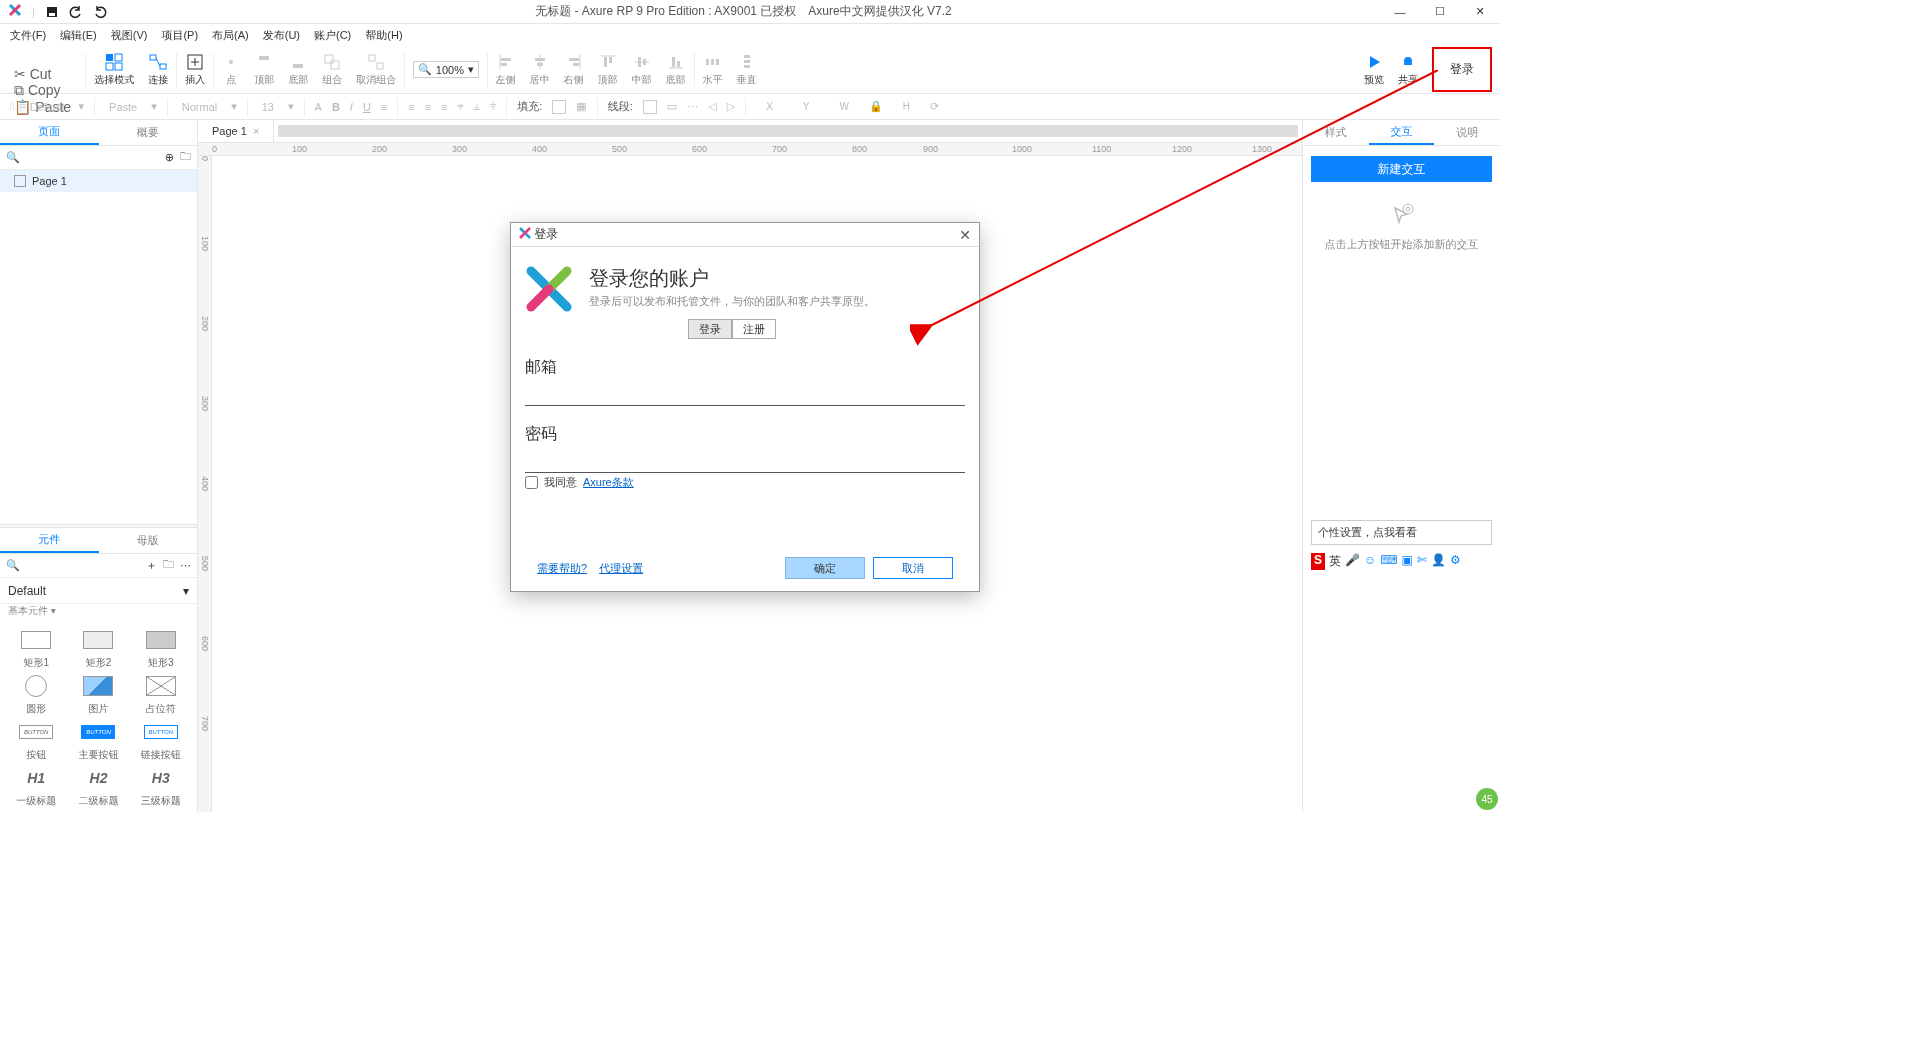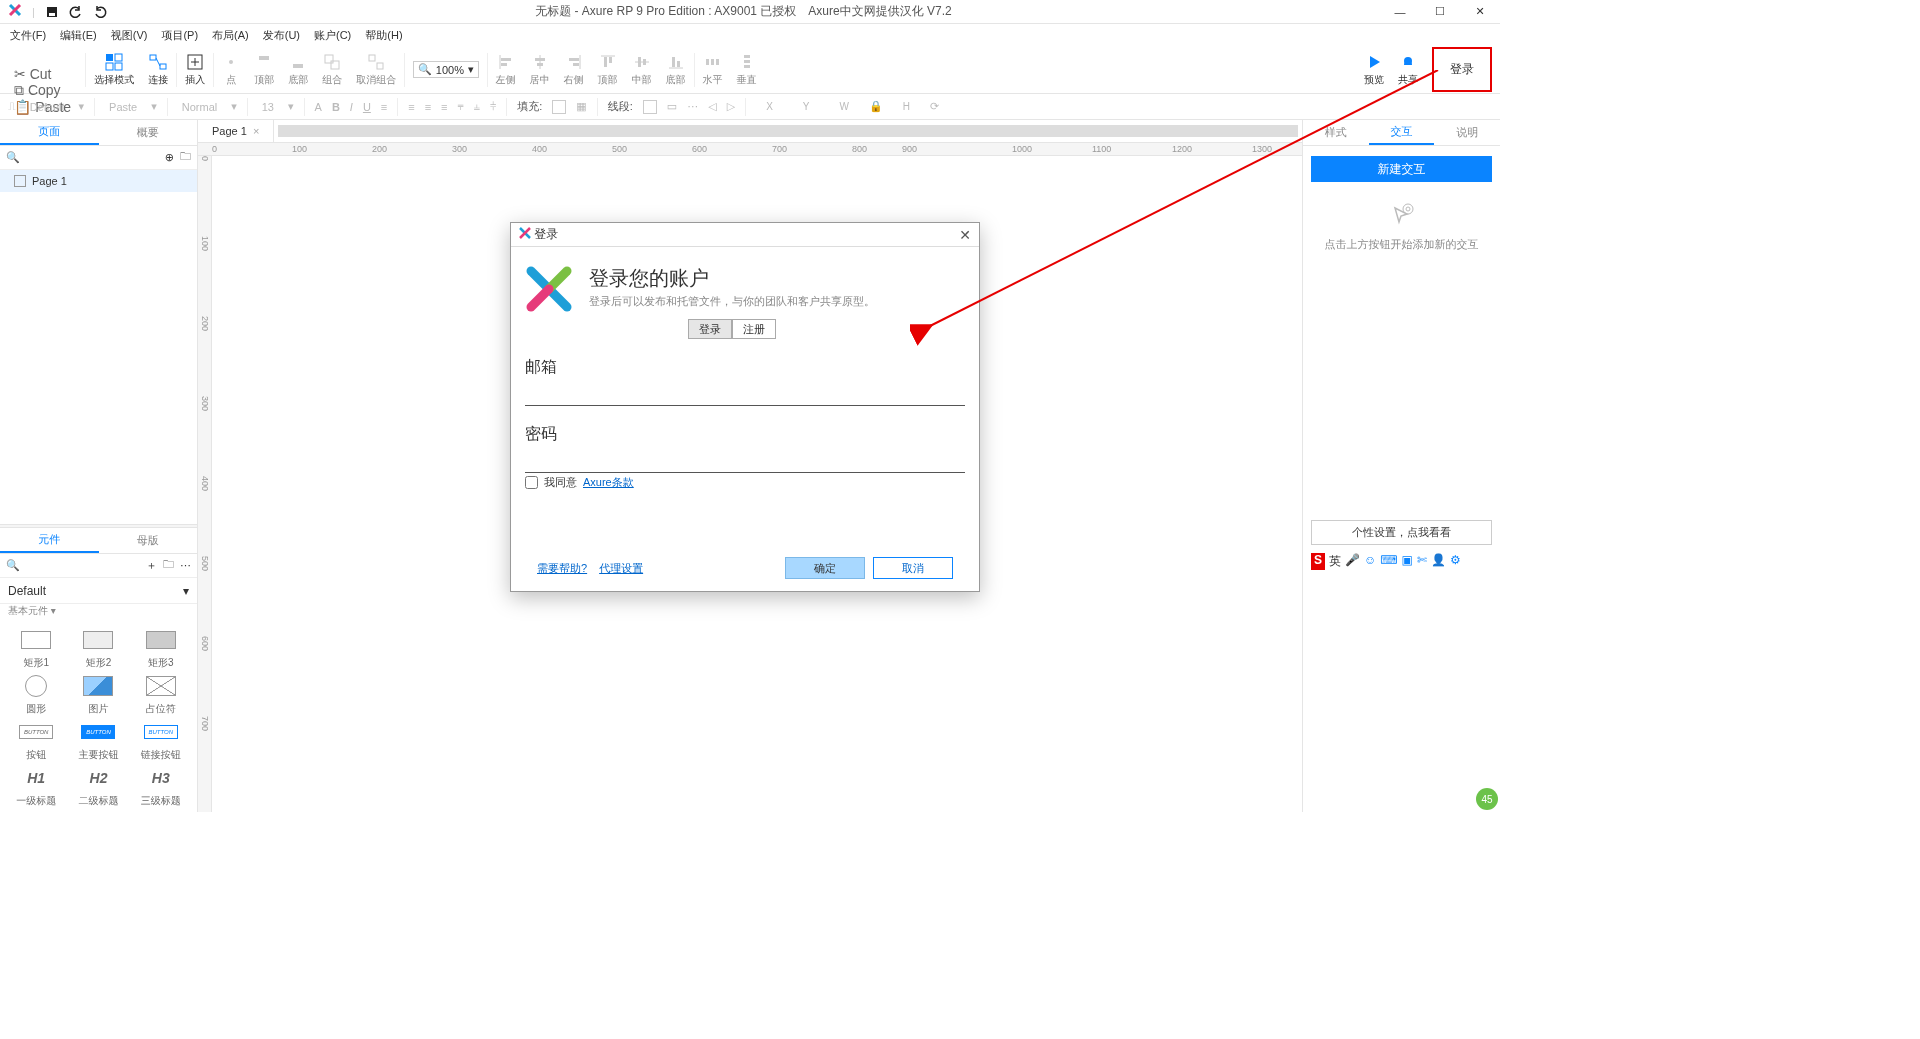--- a/index.html
+++ b/index.html
@@ -80,21 +80,21 @@
 .canvas-body { flex:1; display:flex; }
 .ruler-v { width: 14px; background:#f5f5f5; border-right:1px solid #e5e5e5; position:relative; font-size:9px; color:#999; }
 .ruler-v span { position:absolute; left:2px; writing-mode: vertical-rl; text-orientation: mixed; transform: none; }
 .canvas { flex:1; background:#fff; position:relative; }
 
 
 .right-panel { width: 198px; border-left: 1px solid #e5e5e5; display:flex; flex-direction:column; }
 .new-ix-btn { margin: 10px 8px; height: 26px; background:#0a84ff; color:#fff; display:flex; align-items:center; justify-content:center; font-size:12px; }
 .ix-hint { text-align:center; color:#888; font-size:11px; padding: 8px; }
 .ix-hint-icon { font-size: 26px; color:#bbb; }
-.pref-pop { margin: 260px 8px 6px; border:1px solid #ccc; padding:4px 6px; font-size:11px; background:#fff;text-align:center; }
+.pref-pop { margin: 260px 8px 6px; border:1px solid #ccc; padding:4px 6px; font-size:11px; background:#fff; }
 .ime-bar { margin: 2px 8px; display:flex; gap:4px; font-size:12px; }
 .ime-s { background:#e60000; color:#fff; padding:0 3px; font-weight:bold; }
 
 
 .dialog-overlay { position:absolute; left:510px; top:222px; width:470px; height:370px; background:#fff; border:1px solid #999; box-shadow: 0 6px 20px rgba(0,0,0,.25); }
 .dlg-title { height:24px; display:flex; align-items:center; padding:0 8px; border-bottom:1px solid #ddd; font-size:12px; }
 .dlg-title .x { margin-left:auto; font-size:14px; color:#555; }
 .dlg-body { padding: 18px 14px; }
 .dlg-head { display:flex; gap:16px; align-items:flex-start; }
 .dlg-logo { width:48px; height:48px; }
@@ -491,21 +491,21 @@
       <div class="ruler-h">
         <span style="left:0">0</span>
         <span style="left:80px">100</span>
         <span style="left:160px">200</span>
         <span style="left:240px">300</span>
         <span style="left:320px">400</span>
         <span style="left:400px">500</span>
         <span style="left:480px">600</span>
         <span style="left:560px">700</span>
         <span style="left:640px">800</span>
-        <span style="left:690px">900</span>
+        <span style="left:711px">900</span>
         <span style="left:800px">1000</span>
         <span style="left:880px">1100</span>
         <span style="left:960px">1200</span>
         <span style="left:1040px">1300</span>
       </div>
     </div>
     <div class="canvas-body">
       <div class="ruler-v">
         <span style="top:0">0</span>
         <span style="top:80px">100</span>

